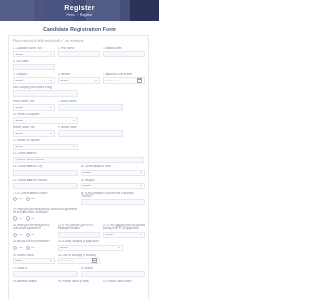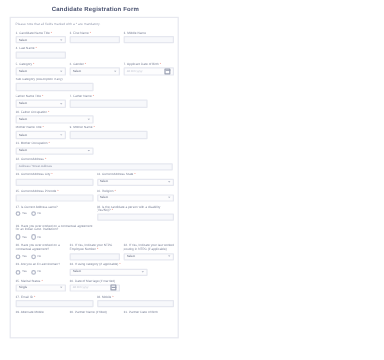--- a/index.html
+++ b/index.html
@@ -101,20 +101,36 @@
   }
   .rtxt{font-size:2.5px;color:#868ca0;}
 
   .tall{height:7px;}
 </style>
 </head>
 <body>
 
 <div class="page">
 
+  <div class="banner">
+    <div class="stripe s1"></div>
+    <div class="stripe s3"></div>
+    <div class="stripe s4"></div>
+    <div class="stripe s5"></div>
+    <div class="stripe s6"></div>
+    <div class="stripe s7"></div>
+    <div class="banner-in">
+      <div class="btitle">Register</div>
+      <div class="bcrumb">
+        <span>Home</span>
+        <span class="sep">/</span>
+        <span class="cur">Register</span>
+      </div>
+    </div>
+  </div>
 
   <div class="ptitle">Candidate Registration Form</div>
 
   <div class="card">
 
     <div class="note">Please note that all fields marked with a * are mandatory.</div>
 
     <div class="row">
       <div class="col c3">
         <label class="lbl">1. Candidate Name Title<span class="req"> *</span></label>

